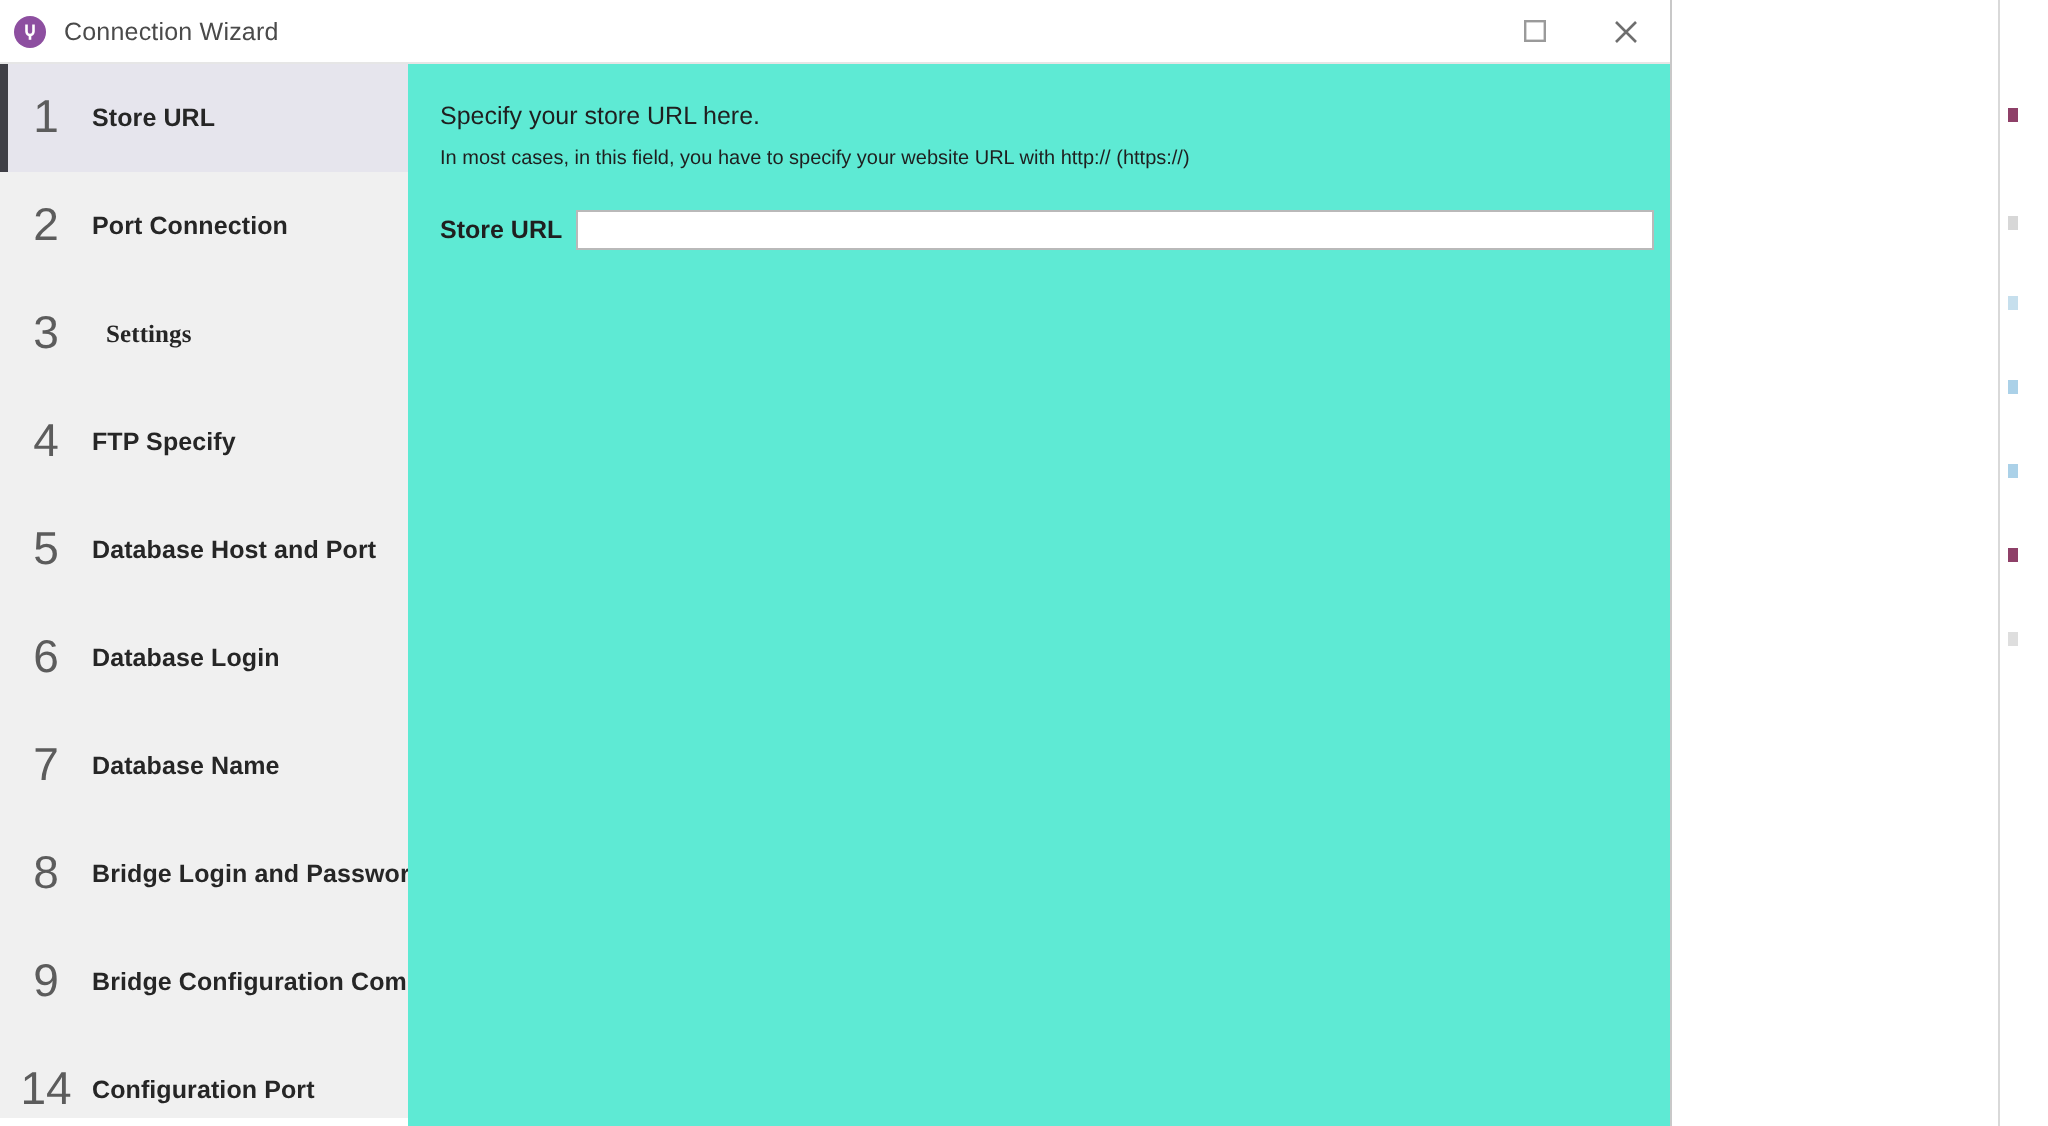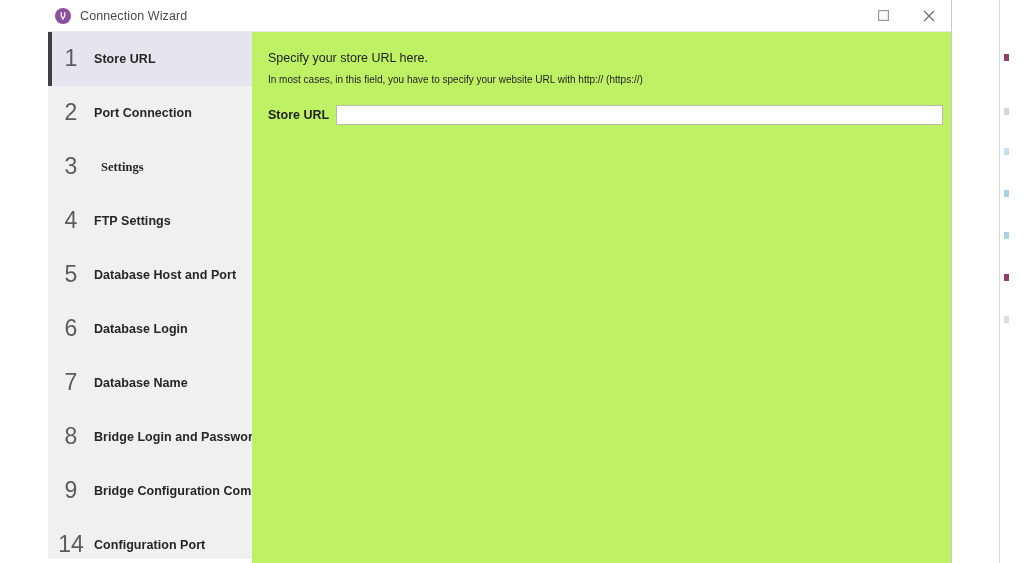--- a/index.html
+++ b/index.html
@@ -35,27 +35,26 @@
     left: 4px;
     width: 5px;
     height: 7px;
     opacity: .85;
   }
 
   
   #wizard-window {
     position: absolute;
     left: 0; top: 0;
-    width: 952px;
+    width: 836px;
     height: 563px;
     background: #ffffff;
     border-right: 1px solid #c8c8c8;
     box-sizing: border-box;
     overflow: hidden;
-    padding-left: 48px;
   }
 
   
   #title-bar {
     position: relative;
     height: 31px;
     background: #ffffff;
     border-bottom: 1px solid #e6e6e6;
     display: flex;
     align-items: center;
@@ -153,21 +152,21 @@
     position: absolute;
     left: 0; right: 0;
     bottom: 0;
     height: 5px;
     background: #ffffff;
   }
 
   
   #wizard-content {
     flex: 1 1 auto;
-    background: #bef264;
+    background: #5eead4;
     position: relative;
   }
   #intro-line-1 {
     position: absolute;
     left: 16px;
     top: 19px;
     font-size: 12.5px;
     color: #1f1f1f;
     white-space: nowrap;
   }
@@ -285,21 +284,21 @@
         <div class="step-label">Port Connection</div>
       </div>
 
       <div class="step-item indented">
         <div class="step-number">3</div>
         <div class="step-label">Settings</div>
       </div>
 
       <div class="step-item">
         <div class="step-number">4</div>
-        <div class="step-label">FTP Settings</div>
+        <div class="step-label">FTP Specify</div>
       </div>
 
       <div class="step-item">
         <div class="step-number">5</div>
         <div class="step-label">Database Host and Port</div>
       </div>
 
       <div class="step-item">
         <div class="step-number">6</div>
         <div class="step-label">Database Login</div>

